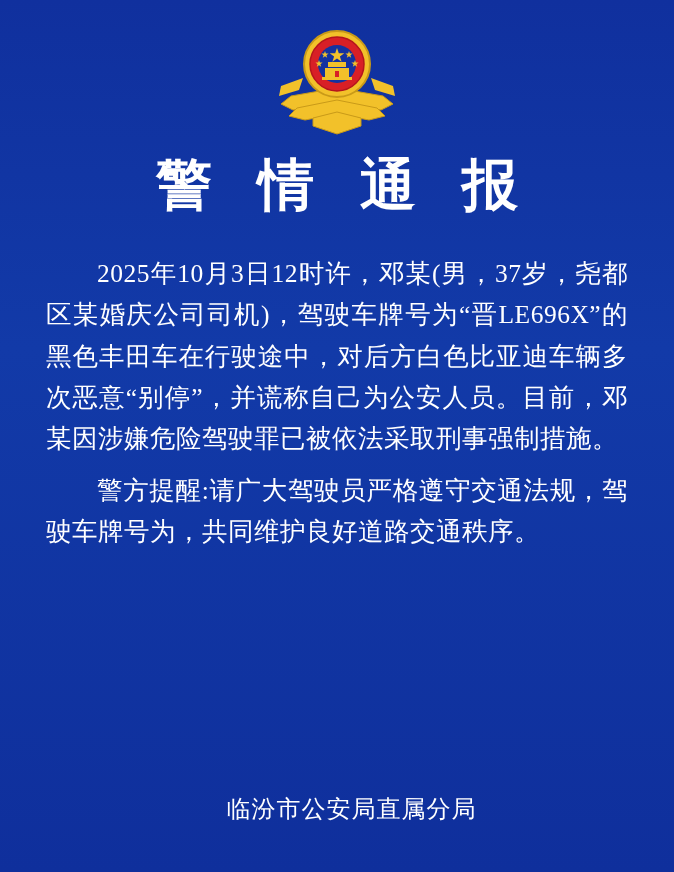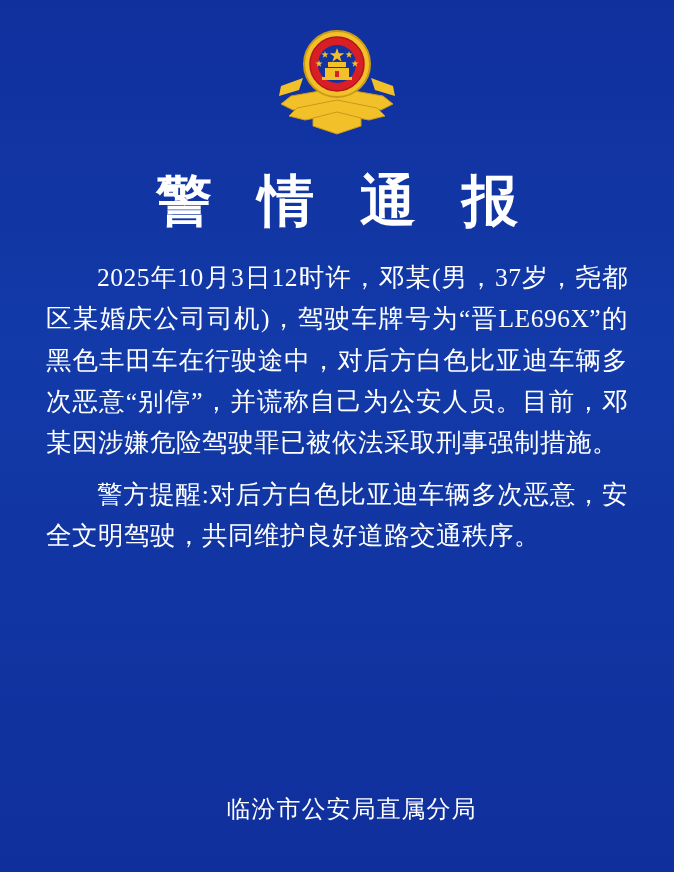--- a/index.html
+++ b/index.html
@@ -28,33 +28,33 @@
     display: flex;
     justify-content: center;
   }
   .emblem {
     width: 128px;
     height: 112px;
     position: relative;
   }
   
   .title {
-    margin-top: 30px;
+    margin-top: 14px;
     text-align: center;
     font-size: 56px;
     font-weight: bold;
     letter-spacing: 16px;
     text-indent: 16px;
     line-height: 1.2;
     color: #ffffff;
     font-family: "Liberation Serif", "DejaVu Serif", serif;
   }
   
   .body-text {
-    margin-top: 22px;
+    margin-top: 34px;
     font-size: 25.5px;
     line-height: 1.62;
     color: #ffffff;
     text-align: justify;
     letter-spacing: 0.5px;
   }
   .body-text p {
     margin: 0 0 2px 0;
     text-indent: 2em;
   }
@@ -117,20 +117,20 @@
         </g>
       </svg>
     </div>
   </div>
 
   <div class="title">警 情 通 报</div>
 
   <div class="body-text">
     <p>2025年10月3日12时许，邓某(男，37岁，尧都区某婚庆公司司机)，驾驶车牌号为“晋LE696X”的黑色丰田车在行驶途中，对后方白色比亚迪车辆多次恶意“别停”，并谎称自己为公安人员。目前，邓某因涉嫌危险驾驶罪已被依法采取刑事强制措施。</p>
     <div class="para-gap"></div>
-    <p>警方提醒:对后方白色比亚迪车辆多次恶意，安全文明驾驶，共同维护良好道路交通秩序。</p>
+    <p>警方提醒:请广大驾驶员严格遵守交通法规，驾驶车牌号为，共同维护良好道路交通秩序。</p>
   </div>
 
   <div class="footer">
     <div>临汾市公安局直属分局</div>
   </div>
 
 </div>
 
 </body></html>

